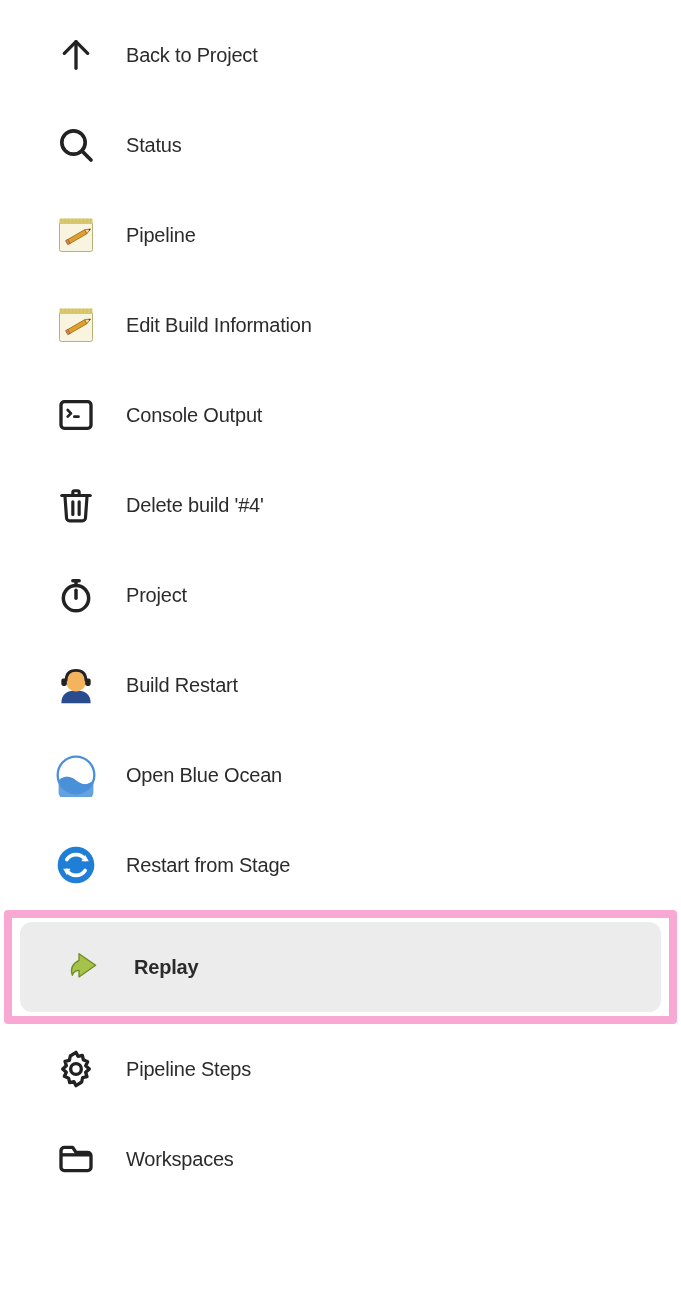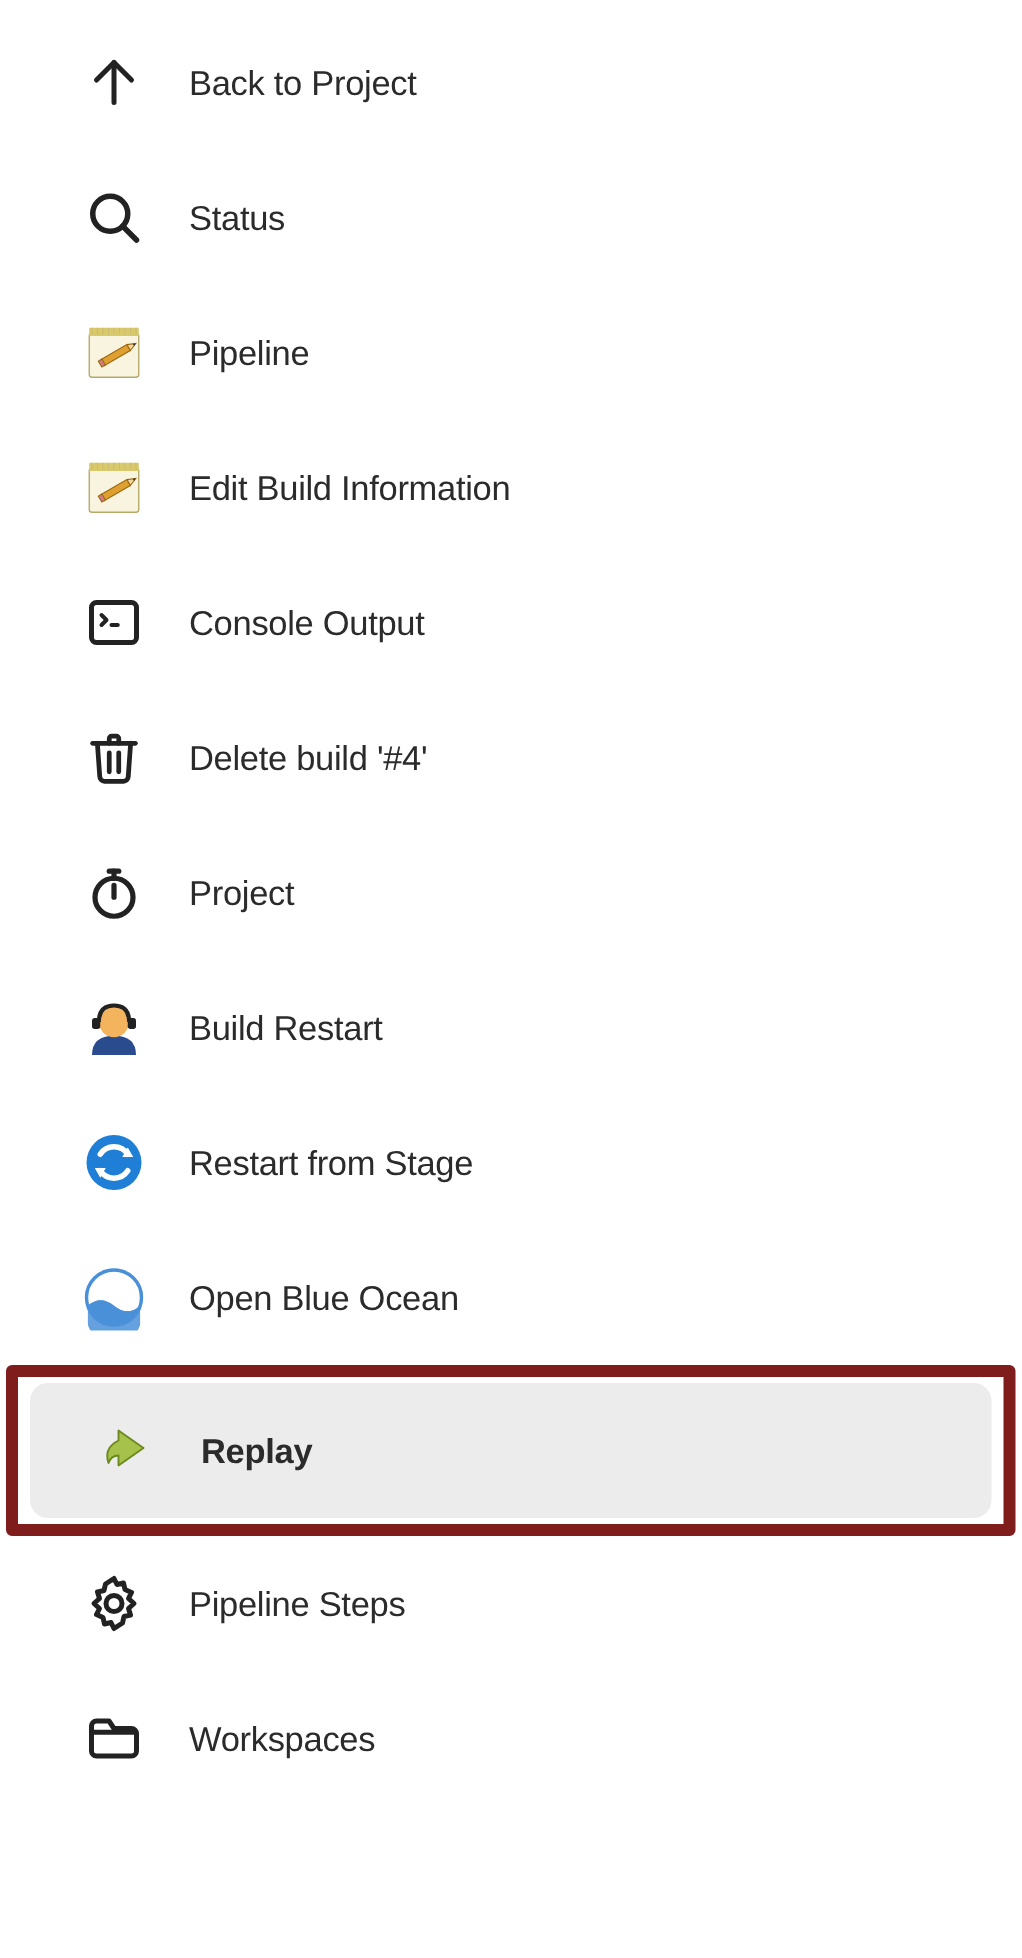--- a/index.html
+++ b/index.html
@@ -26,26 +26,26 @@
   .menu-item .icon-slot {
     width: 48px;
     height: 48px;
     flex: 0 0 48px;
     display: flex;
     align-items: center;
     justify-content: center;
   }
   .menu-item .label {
     margin-left: 26px;
-    font-size: 23px;
+    font-size: 20px;
     color: #2b2b2b;
     letter-spacing: -0.2px;
   }
   .highlight-wrap {
-    border: 8px solid #7f1d1d;
+    border: 8px solid #f9a8d4;
     border-radius: 4px;
     margin: 0 4px;
     padding: 4px 0;
   }
   .highlight-wrap .menu-item {
     background: #ececec;
     margin: 0 8px;
   }
   .highlight-wrap .menu-item .label {
     font-weight: 600;
@@ -176,44 +176,44 @@
         <rect x="8" y="17" width="6" height="8" rx="2" fill="#222"></rect>
         <rect x="34" y="17" width="6" height="8" rx="2" fill="#222"></rect>
       </svg>
     </span>
     <span class="label">Build Restart</span>
   </div>
 
   <div class="menu-item">
     <span class="icon-slot">
       <svg viewBox="0 0 48 48" width="44" height="44">
-        <circle cx="24" cy="24" r="20" fill="#1f7ed6"></circle>
-        <g fill="none" stroke="#fff" stroke-width="4" stroke-linecap="round">
-          <path d="M14 18 A12 12 0 0 1 34 18"></path>
-          <path d="M34 30 A12 12 0 0 1 14 30"></path>
-        </g>
-        <polygon points="34,13 38,20 30,20" fill="#fff"></polygon>
-        <polygon points="14,35 10,28 18,28" fill="#fff"></polygon>
-      </svg>
-    </span>
-    <span class="label">Restart from Stage</span>
-  </div>
-
-  <div class="menu-item">
-    <span class="icon-slot">
-      <svg viewBox="0 0 48 48" width="44" height="44">
         <circle cx="24" cy="24" r="20" fill="#fff" stroke="#4a90d9" stroke-width="2.5"></circle>
         <path d="M5 30 Q14 22 24 30 Q34 38 43 30 L43 44 A20 20 0 0 1 5 44 Z" fill="#4a90d9" opacity="0.85"></path>
         <clipPath id="bo-clip">
             <circle cx="24" cy="24" r="19"></circle>
           </clipPath>
         <path d="M5 30 Q14 22 24 30 Q34 38 43 30 L43 48 L5 48 Z" fill="#4a90d9" clip-path="url(#bo-clip)"></path>
       </svg>
     </span>
     <span class="label">Open Blue Ocean</span>
+  </div>
+
+  <div class="menu-item">
+    <span class="icon-slot">
+      <svg viewBox="0 0 48 48" width="44" height="44">
+        <circle cx="24" cy="24" r="20" fill="#1f7ed6"></circle>
+        <g fill="none" stroke="#fff" stroke-width="4" stroke-linecap="round">
+          <path d="M14 18 A12 12 0 0 1 34 18"></path>
+          <path d="M34 30 A12 12 0 0 1 14 30"></path>
+        </g>
+        <polygon points="34,13 38,20 30,20" fill="#fff"></polygon>
+        <polygon points="14,35 10,28 18,28" fill="#fff"></polygon>
+      </svg>
+    </span>
+    <span class="label">Restart from Stage</span>
   </div>
 
   <div class="highlight-wrap">
     <div class="menu-item">
       <span class="icon-slot">
         <svg viewBox="0 0 48 48" width="40" height="40">
           <path d="M10 34 Q6 22 18 16 L18 8 L38 22 L18 36 L18 28 Q12 28 10 34 Z" fill="#a6c24a" stroke="#6d8a20" stroke-width="1.5" stroke-linejoin="round"></path>
         </svg>
       </span>
       <span class="label">Replay</span>

